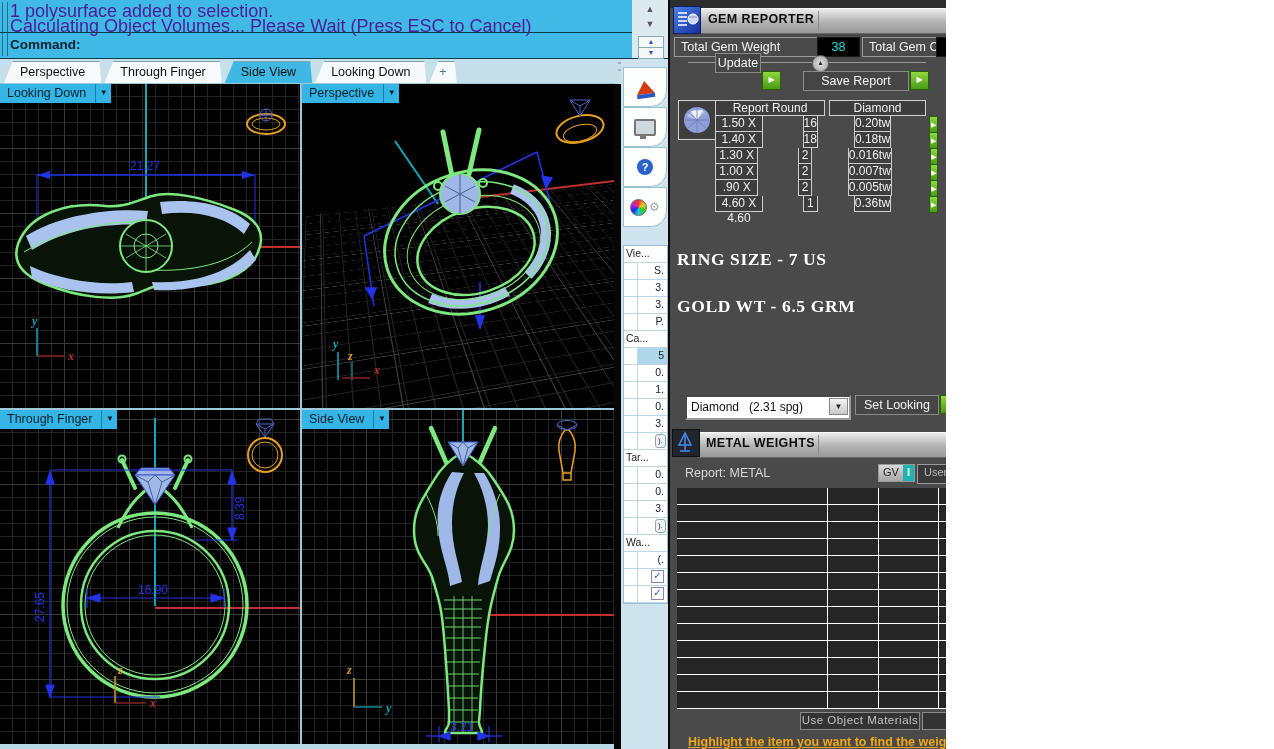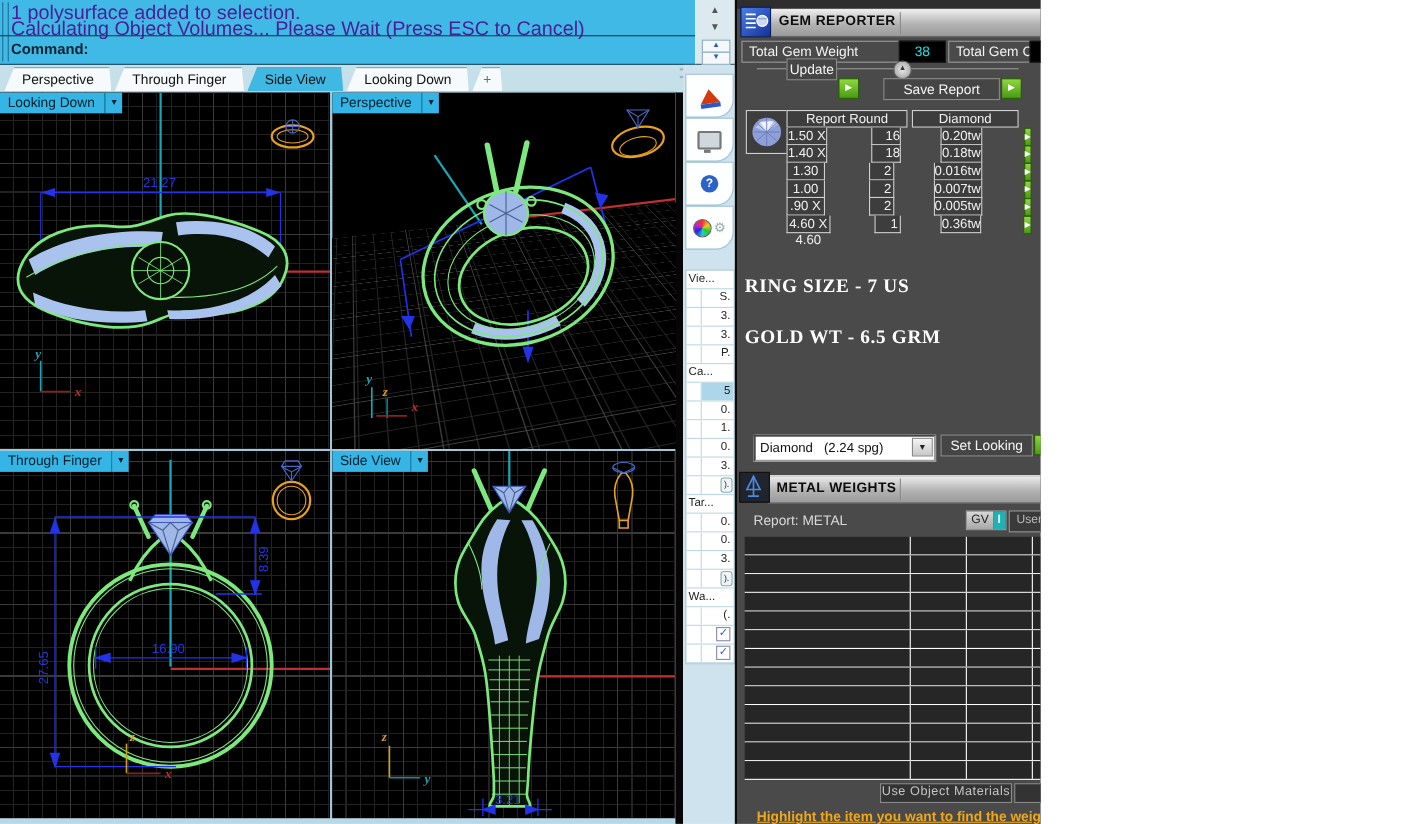--- a/index.html
+++ b/index.html
@@ -107,21 +107,21 @@
         background:linear-gradient(#8ed83e,#4a9a14);border:1px solid #2a6008;
         color:#fff;font-size:8px;text-align:center;line-height:16px;}
   
   .gemicon{position:absolute;left:8px;top:100px;width:38px;height:38px;background:#3d3d3d;
            border:1px solid #cfcfcf;}
   .gemtable{position:absolute;left:45px;top:100px;width:223px;font-size:12px;color:#f0f0f0;}
   .gthead,.gem-row{display:flex;height:16px;line-height:15px;}
   .gthead>div,.gem-row .gc{background:#3d3d3d;border:1px solid #cfcfcf;border-top:none;text-align:center;}
   .gthead>div{border-top:1px solid #cfcfcf;}
   .gh1{width:108px;} .gh2{width:95px;margin-left:4px;}
-  .gc.size{width:108px;} .gc.cnt{width:30px;margin-left:4px;padding-left:12px;} .gc.wt{width:61px;}
+  .gc.size{width:108px;} .gc.cnt{width:30px;margin-left:4px;} .gc.wt{width:61px;}
   .gem-row{position:relative;margin-top:0;gap:36px;}
   .gem-row .garrow{width:16px;height:15px;margin-left:2px;background:linear-gradient(#8ed83e,#4a9a14);
         border:1px solid #2a6008;color:#fff;font-size:7px;text-align:center;line-height:15px;}
   .sertext{position:absolute;left:7px;color:#fff;font-family:"Liberation Serif",serif;
            font-weight:bold;font-size:17.5px;letter-spacing:.6px;white-space:nowrap;}
   
   .matdrop{position:absolute;left:15px;top:395px;width:162px;height:21px;background:#fff;
            border:2px inset #9a9a9a;font-size:12px;color:#111;}
   .matdrop .mname{position:absolute;left:4px;top:3px;}
   .matdrop .mspg{position:absolute;left:62px;top:3px;}
@@ -566,21 +566,21 @@
             <div class="garrow">▶</div>
           </div>
         </div>
     </div>
 
     <div class="sertext" style="top:249px">RING SIZE - 7 US</div>
     <div class="sertext" style="top:296px">GOLD WT - 6.5 GRM</div>
 
     <div class="matdrop">
       <span class="mname">Diamond</span>
-      <span class="mspg">(2.24 spg)</span>
+      <span class="mspg">(2.31 spg)</span>
       <span class="darr">▼</span>
     </div>
     <div class="dbtn" style="left:185px;top:395px;width:82px">Set Looking</div>
     <div class="garrowbtn" style="left:270px;top:395px">▶</div>
 
     <div class="mwicon">
       <svg width="24" height="24">
           <path d="M12,3 L6,15 L18,15 Z" fill="none" stroke="#4a8ae8" stroke-width="1.5"></path>
       <path d="M12,3 v18 M7,21 h10" stroke="#4a8ae8" stroke-width="1.5"></path>
         </svg>

